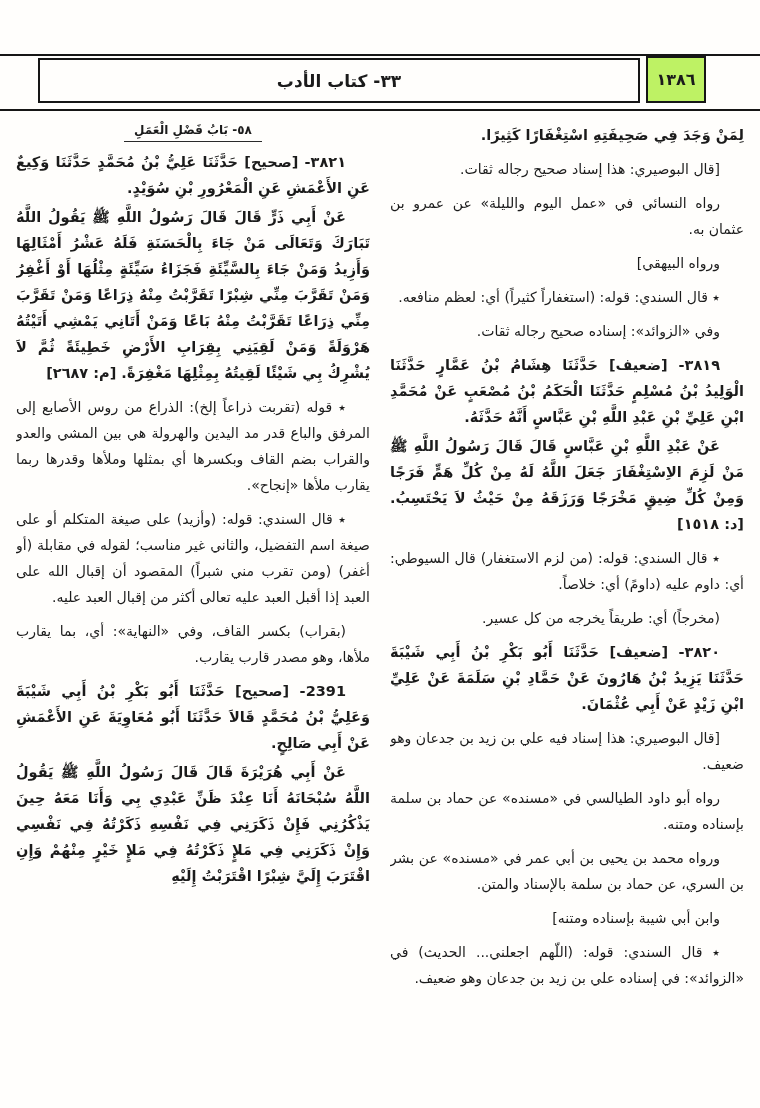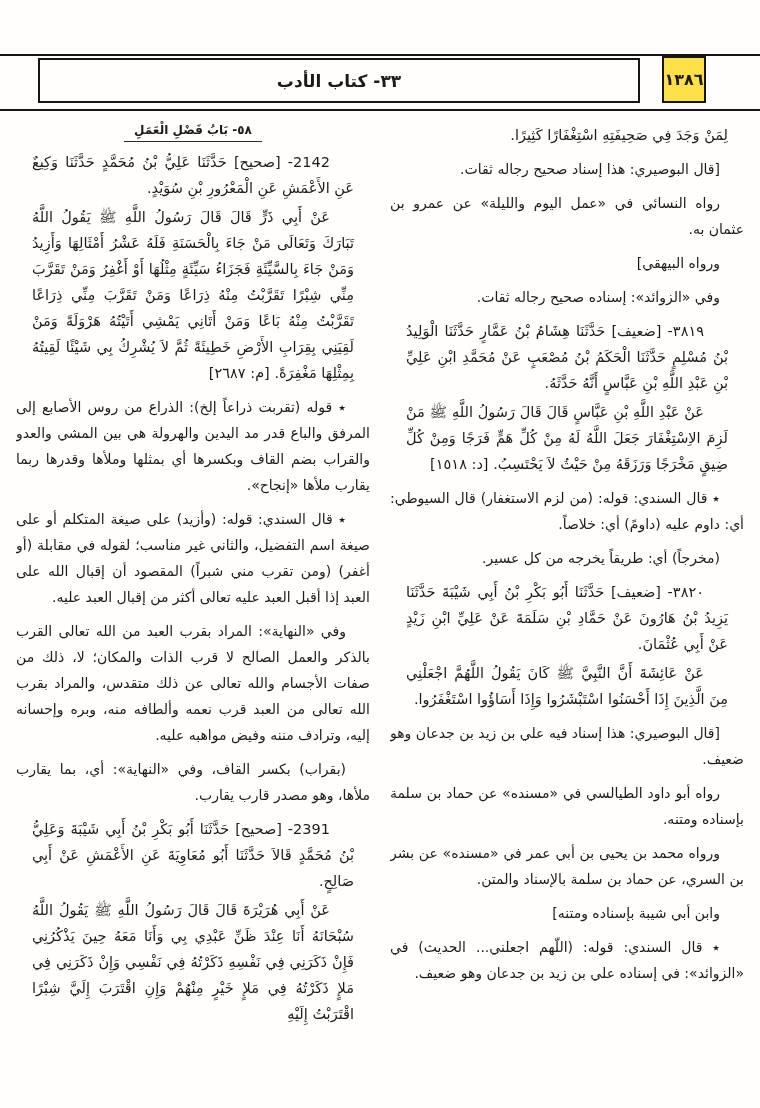--- a/index.html
+++ b/index.html
@@ -18,36 +18,36 @@
   .rule-top { top: 54px; }
   .rule-bottom { top: 109px; }
   .title-box {
     position: absolute; top: 58px; left: 38px; width: 602px; height: 45px;
     border: 2px solid #161616; box-sizing: border-box;
     display: flex; align-items: center; justify-content: center;
     background: #fffefc;
   }
   .title-text { font-weight: bold; font-size: 17px; letter-spacing: 0.5px; }
   .pagenum-box {
-    position: absolute; top: 56px; right: 54px; width: 44px; height: 47px;
+    position: absolute; top: 56px; right: 54px; width: 60px; height: 47px;
     border: 2px solid #161616; box-sizing: border-box;
     display: flex; align-items: center; justify-content: center;
-    background: #fde047;
+    background: #bef264;
   }
   .pagenum-text { font-weight: bold; font-size: 16px; }
 
   
   .body-columns {
     position: absolute; top: 119px; right: 16px; left: 16px; height: 940px;
     display: flex; gap: 20px; direction: rtl; overflow: hidden;
   }
   .column { flex: 1 1 0; overflow: hidden; }
 
   p { margin: 8px 0; text-align: justify; line-height: 26px; }
-  .hadith  { font-weight: normal;  font-size: 14.5px; text-indent: 24px; margin: 3px 16px; }
+  .hadith  { font-weight: bold;  font-size: 14.5px; text-indent: 24px; margin: 3px 0; }
   .note    { font-weight: normal; font-size: 14px;  text-indent: 24px; }
   .no-indent { text-indent: 0; }
 
   .bab-heading-wrap { text-align: center; margin: 0 0 7px 0; }
   .bab-heading {
     display: inline-block; font-weight: bold; font-size: 12px;
     border-bottom: 1.5px solid #2a2a2a; padding: 0 10px 4px 10px;
   }
 </style>
 </head>
@@ -67,42 +67,41 @@
 
   <div class="rule rule-bottom"></div>
 
   <div class="body-columns">
 
     <div class="column">
       <p class="hadith no-indent">لِمَنْ وَجَدَ فِي صَحِيفَتِهِ اسْتِغْفَارًا كَثِيرًا.</p>
       <p class="note">[قال البوصيري: هذا إسناد صحيح رجاله ثقات.</p>
       <p class="note">رواه النسائي في «عمل اليوم والليلة» عن عمرو بن عثمان به.</p>
       <p class="note">ورواه البيهقي]</p>
+      <p class="note">٭ قال السندي: قوله: (استغفاراً كثيراً) أي: لعظم منافعه.</p>
       <p class="note">وفي «الزوائد»: إسناده صحيح رجاله ثقات.</p>
       <p class="hadith">٣٨١٩- [ضعيف] حَدَّثَنَا هِشَامُ بْنُ عَمَّارٍ حَدَّثَنَا الْوَلِيدُ بْنُ مُسْلِمٍ حَدَّثَنَا الْحَكَمُ بْنُ مُصْعَبٍ عَنْ مُحَمَّدِ ابْنِ عَلِيِّ بْنِ عَبْدِ اللَّهِ بْنِ عَبَّاسٍ أَنَّهُ حَدَّثَهُ.</p>
       <p class="hadith">عَنْ عَبْدِ اللَّهِ بْنِ عَبَّاسٍ قَالَ قَالَ رَسُولُ اللَّهِ ﷺ مَنْ لَزِمَ الاِسْتِغْفَارَ جَعَلَ اللَّهُ لَهُ مِنْ كُلِّ هَمٍّ فَرَجًا وَمِنْ كُلِّ ضِيقٍ مَخْرَجًا وَرَزَقَهُ مِنْ حَيْثُ لاَ يَحْتَسِبُ. [د: ١٥١٨]</p>
       <p class="note">٭ قال السندي: قوله: (من لزم الاستغفار) قال السيوطي: أي: داوم عليه (داومً) أي: خلاصاً.</p>
       <p class="note">(مخرجاً) أي: طريقاً يخرجه من كل عسير.</p>
       <p class="hadith">٣٨٢٠- [ضعيف] حَدَّثَنَا أَبُو بَكْرِ بْنُ أَبِي شَيْبَةَ حَدَّثَنَا يَزِيدُ بْنُ هَارُونَ عَنْ حَمَّادِ بْنِ سَلَمَةَ عَنْ عَلِيِّ ابْنِ زَيْدٍ عَنْ أَبِي عُثْمَانَ.</p>
-      <p class="hadith">عَنْ عَائِشَةَ أَنَّ النَّبِيَّ ﷺ كَانَ يَقُولُ اللَّهُمَّ اجْعَلْنِي مِنَ الَّذِينَ إِذَا أَحْسَنُوا اسْتَبْشَرُوا وَإِذَا أَسَاؤُوا اسْتَغْفَرُوا.</p>
       <p class="note">[قال البوصيري: هذا إسناد فيه علي بن زيد بن جدعان وهو ضعيف.</p>
       <p class="note">رواه أبو داود الطيالسي في «مسنده» عن حماد بن سلمة بإسناده ومتنه.</p>
       <p class="note">ورواه محمد بن يحيى بن أبي عمر في «مسنده» عن بشر بن السري، عن حماد بن سلمة بالإسناد والمتن.</p>
       <p class="note">وابن أبي شيبة بإسناده ومتنه]</p>
       <p class="note">٭ قال السندي: قوله: (اللّهم اجعلني... الحديث) في «الزوائد»: في إسناده علي بن زيد بن جدعان وهو ضعيف.</p>
     </div>
 
     <div class="column">
       <div class="bab-heading-wrap">
         <span class="bab-heading">٥٨- بَابُ فَضْلِ الْعَمَلِ</span>
       </div>
-      <p class="hadith">2142- [صحيح] حَدَّثَنَا عَلِيُّ بْنُ مُحَمَّدٍ حَدَّثَنَا وَكِيعٌ عَنِ الأَعْمَشِ عَنِ الْمَعْرُورِ بْنِ سُوَيْدٍ.</p>
+      <p class="hadith">٣٨٢١- [صحيح] حَدَّثَنَا عَلِيُّ بْنُ مُحَمَّدٍ حَدَّثَنَا وَكِيعٌ عَنِ الأَعْمَشِ عَنِ الْمَعْرُورِ بْنِ سُوَيْدٍ.</p>
       <p class="hadith">عَنْ أَبِي ذَرٍّ قَالَ قَالَ رَسُولُ اللَّهِ ﷺ يَقُولُ اللَّهُ تَبَارَكَ وَتَعَالَى مَنْ جَاءَ بِالْحَسَنَةِ فَلَهُ عَشْرُ أَمْثَالِهَا وَأَزِيدُ وَمَنْ جَاءَ بِالسَّيِّئَةِ فَجَزَاءُ سَيِّئَةٍ مِثْلُهَا أَوْ أَغْفِرُ وَمَنْ تَقَرَّبَ مِنِّي شِبْرًا تَقَرَّبْتُ مِنْهُ ذِرَاعًا وَمَنْ تَقَرَّبَ مِنِّي ذِرَاعًا تَقَرَّبْتُ مِنْهُ بَاعًا وَمَنْ أَتَانِي يَمْشِي أَتَيْتُهُ هَرْوَلَةً وَمَنْ لَقِيَنِي بِقِرَابِ الأَرْضِ خَطِيئَةً ثُمَّ لاَ يُشْرِكُ بِي شَيْئًا لَقِيتُهُ بِمِثْلِهَا مَغْفِرَةً. [م: ٢٦٨٧]</p>
       <p class="note">٭ قوله (تقربت ذراعاً إلخ): الذراع من روس الأصابع إلى المرفق والباع قدر مد اليدين والهرولة هي بين المشي والعدو والقراب بضم القاف وبكسرها أي بمثلها وملأها وقدرها ربما يقارب ملأها «إنجاح».</p>
       <p class="note">٭ قال السندي: قوله: (وأزيد) على صيغة المتكلم أو على صيغة اسم التفضيل، والثاني غير مناسب؛ لقوله في مقابلة (أو أغفر) (ومن تقرب مني شبراً) المقصود أن إقبال الله على العبد إذا أقبل العبد عليه تعالى أكثر من إقبال العبد عليه.</p>
-      <p class="note">وفي «النهاية»: المراد بقرب العبد من الله تعالى القرب بالذكر والعمل الصالح لا قرب الذات والمكان؛ لا، ذلك من صفات الأجسام والله تعالى عن ذلك متقدس، والمراد بقرب الله تعالى من العبد قرب نعمه وألطافه منه، وبره وإحسانه إليه، وترادف مننه وفيض مواهبه عليه.</p>
       <p class="note">(بقراب) بكسر القاف، وفي «النهاية»: أي، بما يقارب ملأها، وهو مصدر قارب يقارب.</p>
       <p class="hadith">2391- [صحيح] حَدَّثَنَا أَبُو بَكْرِ بْنُ أَبِي شَيْبَةَ وَعَلِيُّ بْنُ مُحَمَّدٍ قَالاَ حَدَّثَنَا أَبُو مُعَاوِيَةَ عَنِ الأَعْمَشِ عَنْ أَبِي صَالِحٍ.</p>
       <p class="hadith">عَنْ أَبِي هُرَيْرَةَ قَالَ قَالَ رَسُولُ اللَّهِ ﷺ يَقُولُ اللَّهُ سُبْحَانَهُ أَنَا عِنْدَ ظَنِّ عَبْدِي بِي وَأَنَا مَعَهُ حِينَ يَذْكُرُنِي فَإِنْ ذَكَرَنِي فِي نَفْسِهِ ذَكَرْتُهُ فِي نَفْسِي وَإِنْ ذَكَرَنِي فِي مَلإٍ ذَكَرْتُهُ فِي مَلإٍ خَيْرٍ مِنْهُمْ وَإِنِ اقْتَرَبَ إِلَيَّ شِبْرًا اقْتَرَبْتُ إِلَيْهِ</p>
     </div>
 
   </div>
 </div>
 
 </body></html>

